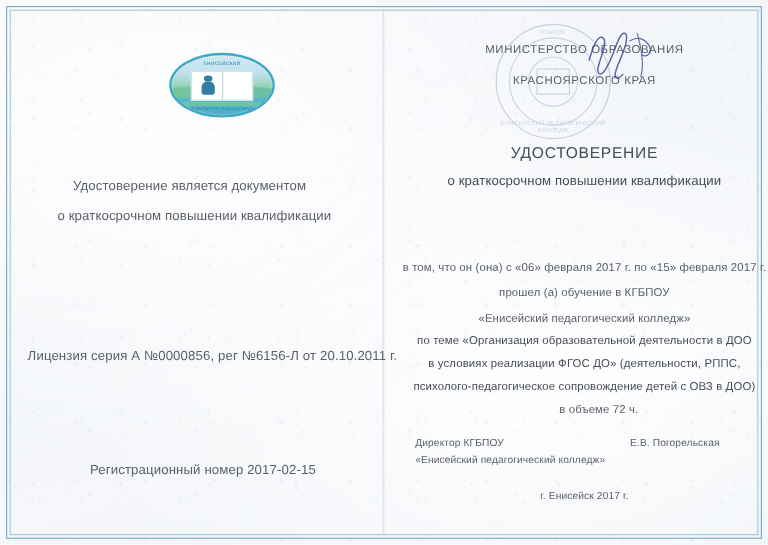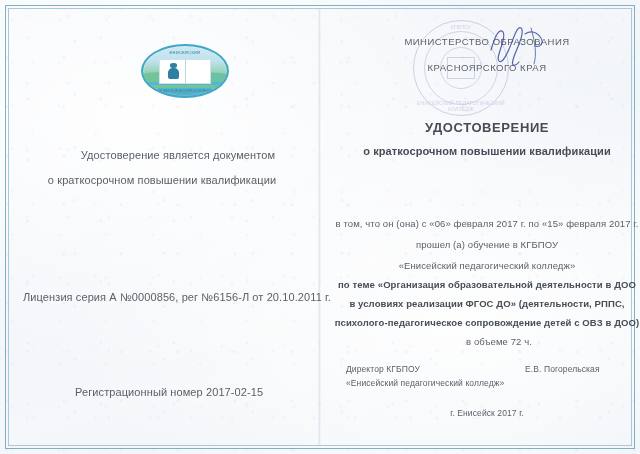--- a/index.html
+++ b/index.html
@@ -70,21 +70,21 @@
   #page-left  { left: 10px;  width: 305px; }
   #page-right { left: 325px; width: 305px; }
 
   .txt {
     position: absolute;
     color: #5a5f68;
     white-space: nowrap;
     letter-spacing: .1px;
   }
   .c { transform: translateX(-50%); }
-  .bold { font-weight: bold; color: #474c55; }
+  .bold { font-weight: normal; color: #474c55; }
 
   
   #emblem {
     position: absolute;
     left: 131px;
     top: 32px;
     width: 88px;
     height: 54px;
   }
   #emblem-ellipse {
@@ -228,21 +228,21 @@
           <div id="emblem-book-spine"></div>
           <div id="emblem-figure">
             <div id="emblem-figure-head"></div>
             <div id="emblem-figure-body"></div>
           </div>
         </div>
         <div id="emblem-arc-bottom">ПЕДАГОГИЧЕСКИЙ КОЛЛЕДЖ</div>
       </div>
     </div>
 
-    <div class="txt c" style="left:168px; top:137px; font-size:11px;">Удостоверение является документом</div>
+    <div class="txt c" style="left:148px; top:137px; font-size:11px;">Удостоверение является документом</div>
 
     <div class="txt c" style="left:152px; top:162px; font-size:11px;">о краткосрочном повышении квалификации</div>
 
     <div class="txt" style="left:13px; top:279px; font-size:11px;">Лицензия серия А №0000856, рег №6156-Л от 20.10.2011 г.</div>
 
     <div class="txt" style="left:65px; top:374px; font-size:11px;">Регистрационный номер 2017-02-15</div>
 
   </div>
 
   <div class="page" id="page-right">

